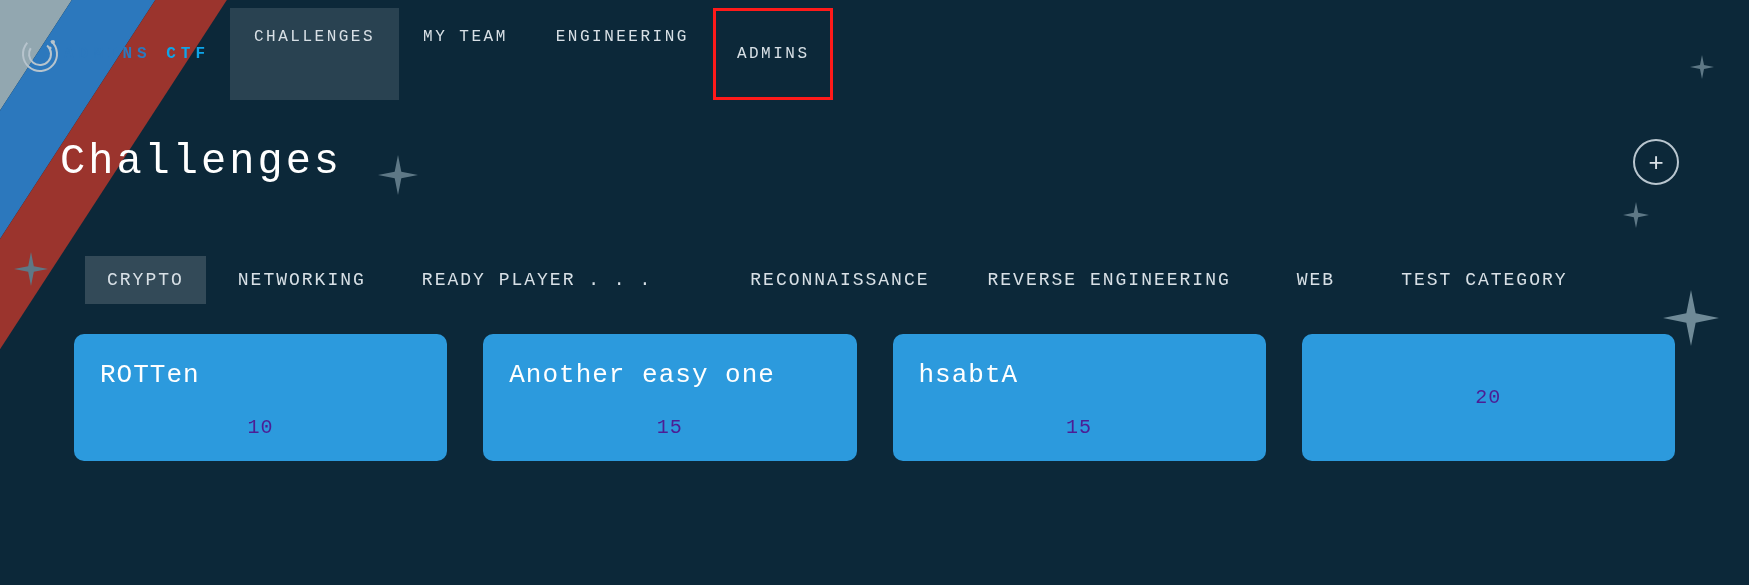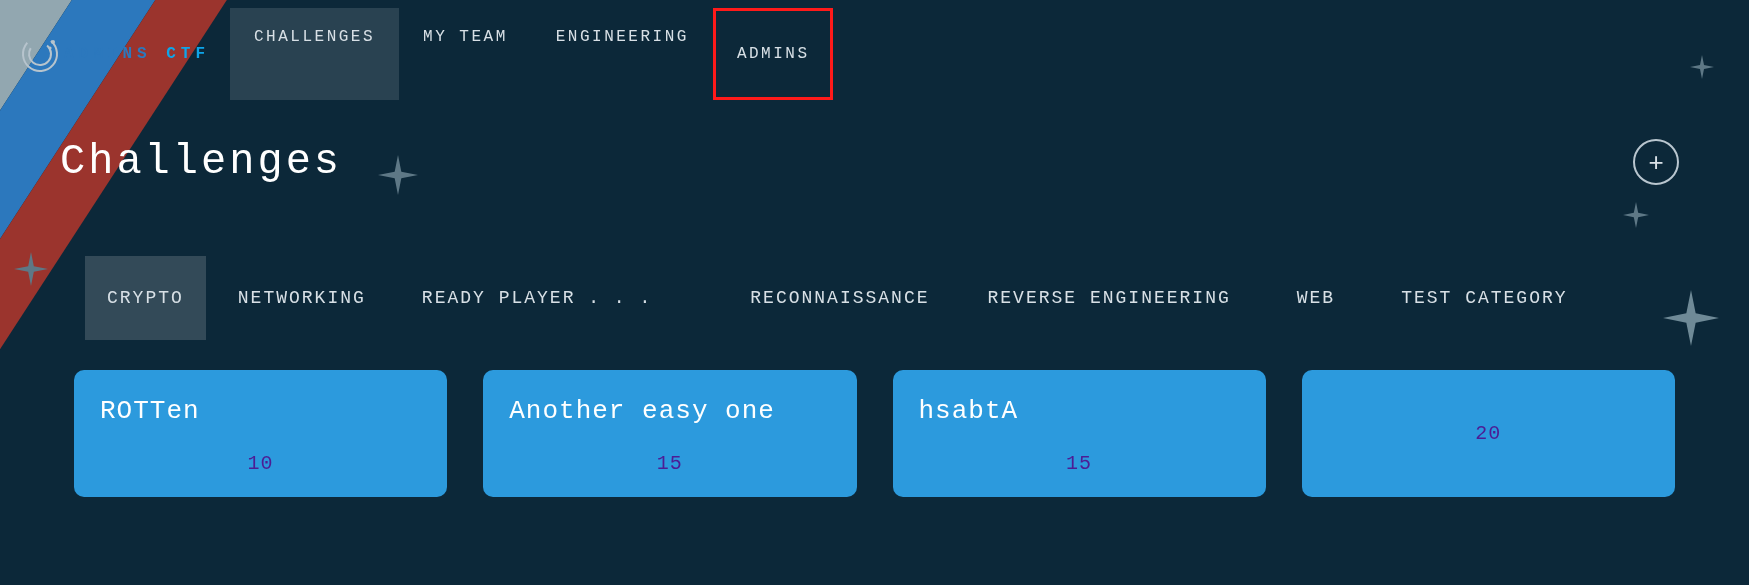--- a/index.html
+++ b/index.html
@@ -103,21 +103,21 @@
     z-index: 2;
     display: flex;
     gap: 0;
     padding: 40px 60px 30px 85px;
     flex-wrap: wrap;
   }
   .tab {
     font-size: 18px;
     letter-spacing: 2px;
     color: #d8e0e6;
-    padding: 32px 22px;
+    padding: 14px 22px;
     cursor: pointer;
   }
   .tab.active {
     background: rgba(255,255,255,0.16);
   }
   .tabs .tab:nth-child(2){ margin-left: 10px; }
   .tabs .tab:nth-child(3){ margin-left: 12px; font-family: Liberation Mono, monospace; }
   .tabs .tab:nth-child(4){ margin-left: 54px; }
   .tabs .tab:nth-child(5){ margin-left: 14px; }
   .tabs .tab:nth-child(6){ margin-left: 22px; }

